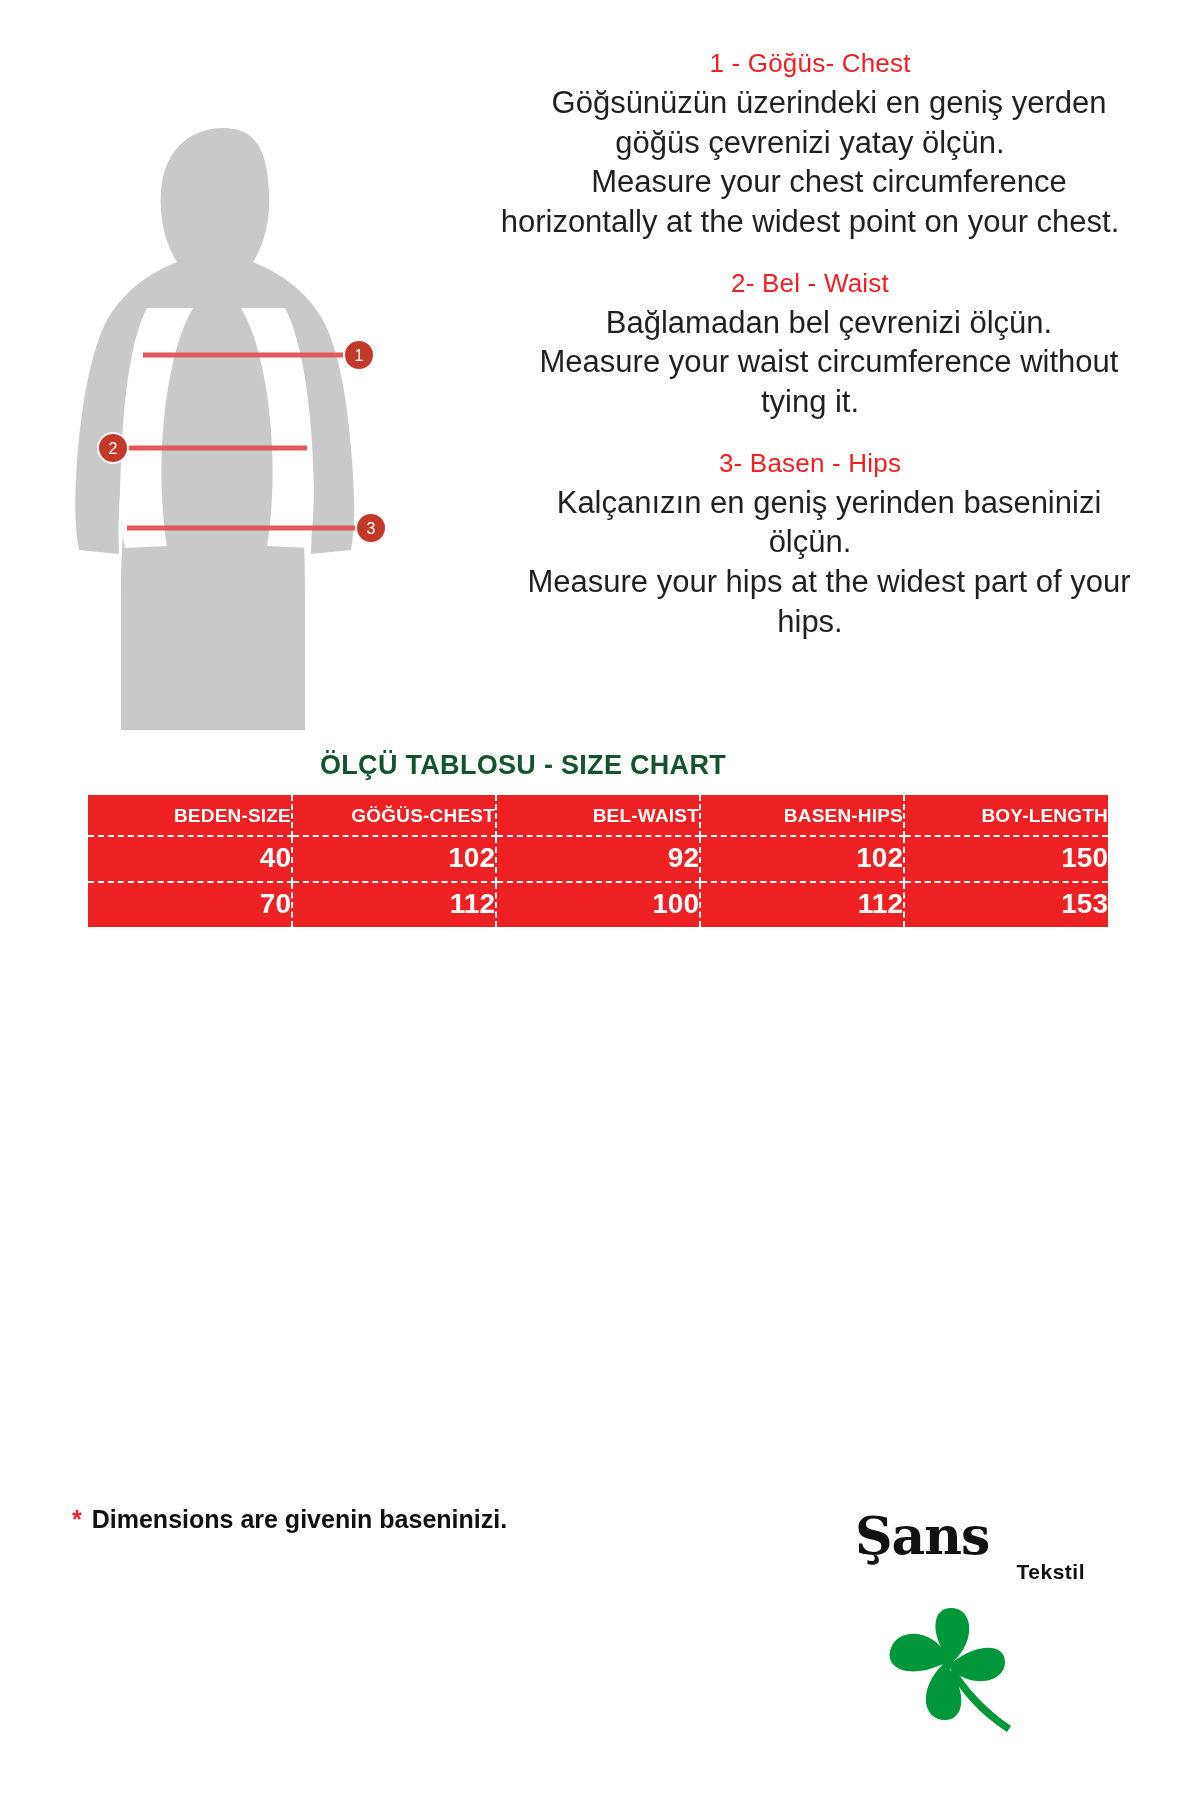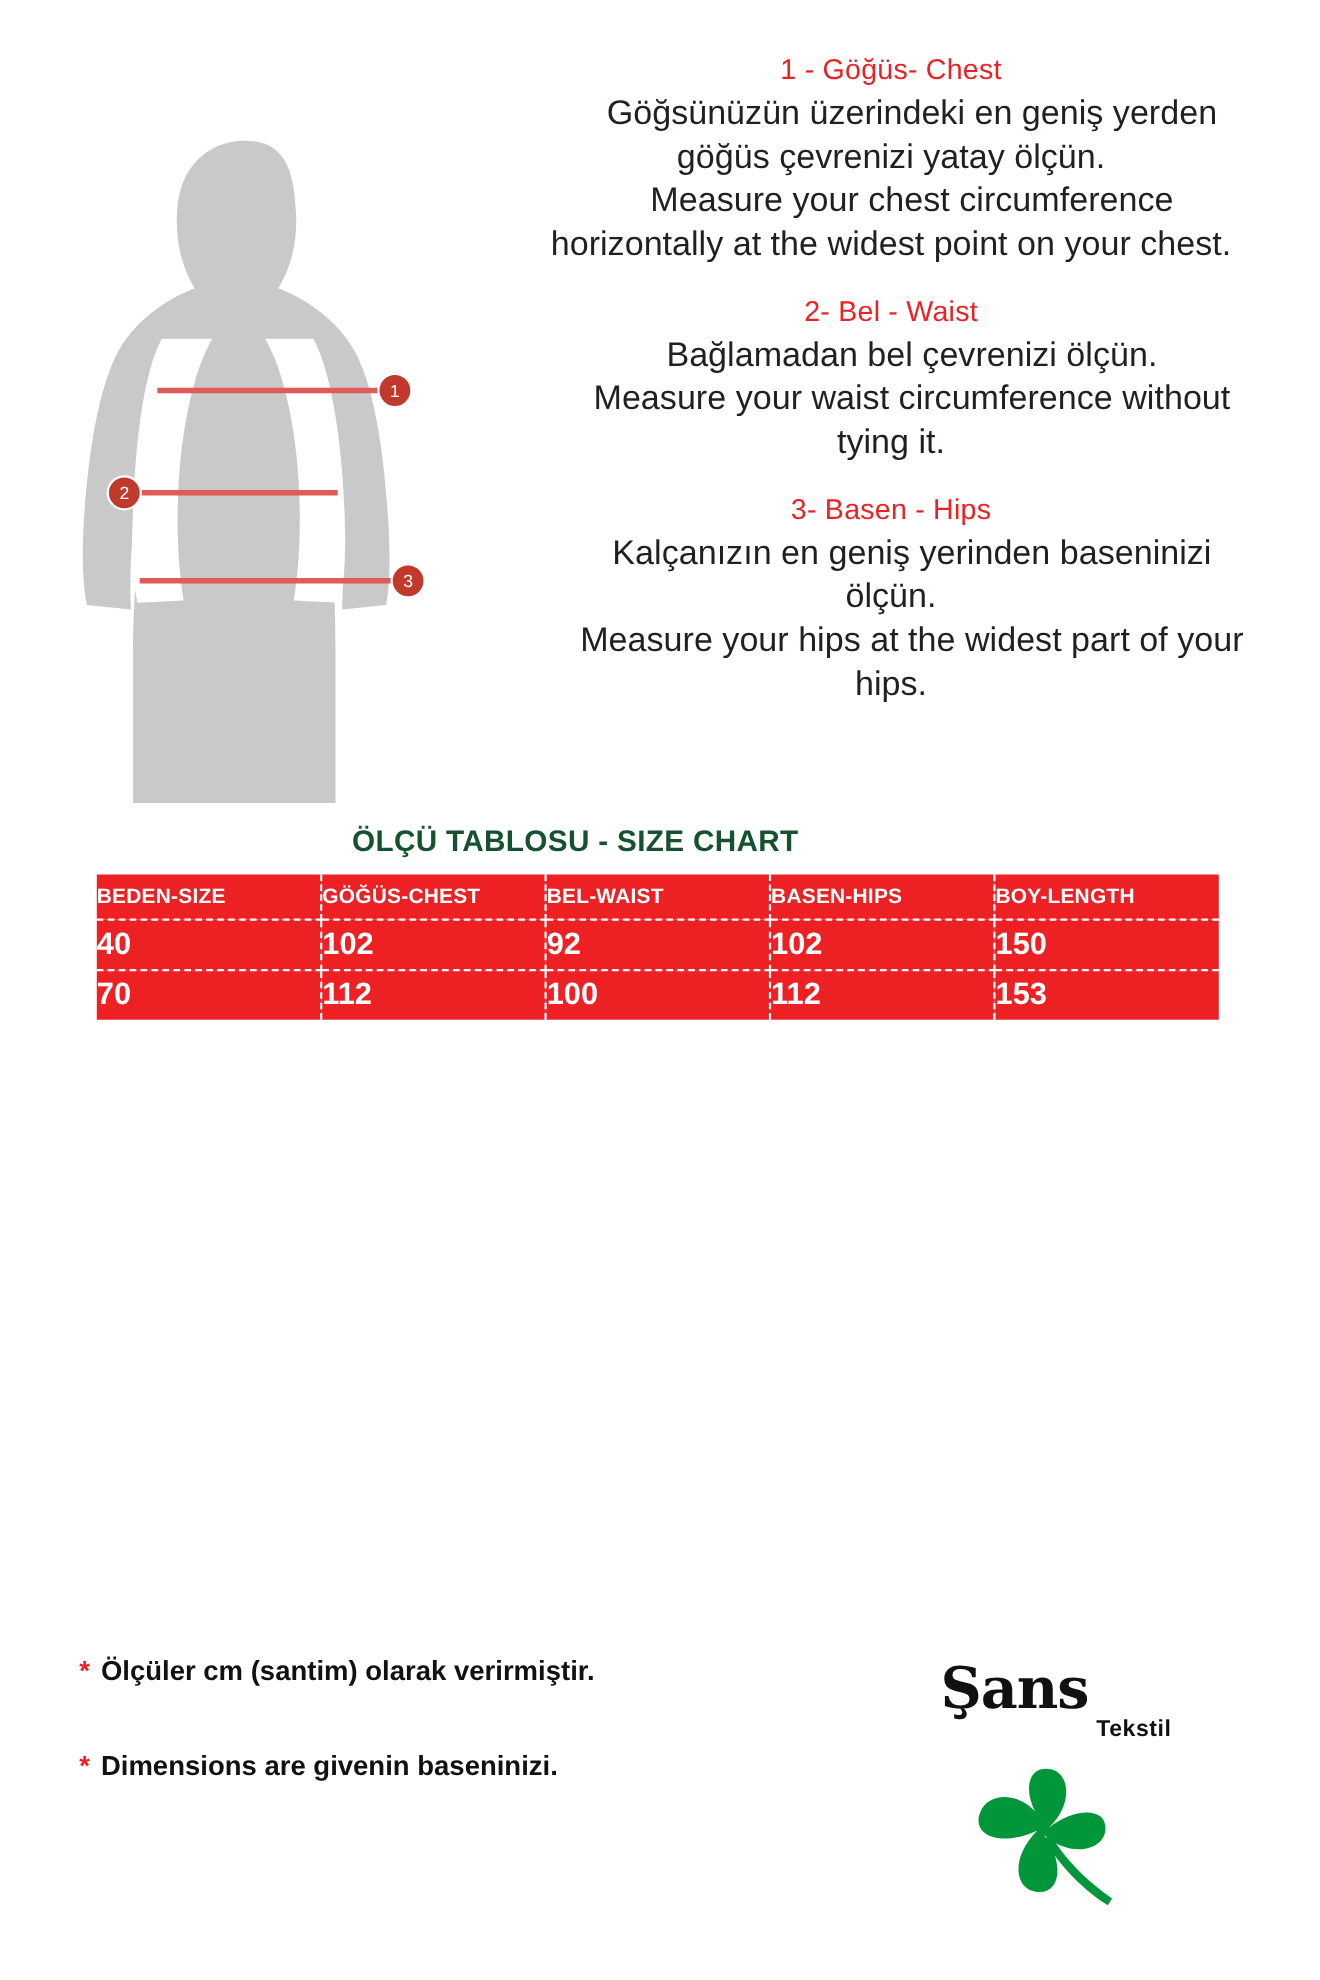--- a/index.html
+++ b/index.html
@@ -75,21 +75,21 @@
     left: 88px;
     top: 795px;
     width: 1020px;
     border-collapse: collapse;
     table-layout: fixed;
   }
   .size-table th,
   .size-table td {
     background: #ed2024;
     color: #ffffff;
-    text-align: left;
+    text-align: right;
     font-weight: bold;
     border: 2px dashed #ffffff;
   }
   .size-table th {
     font-size: 19px;
     padding: 10px 0 8px 0;
     border-top: none;
     letter-spacing: 0.2px;
   }
   .size-table td {
@@ -138,21 +138,21 @@
     margin-top: 20px;
   }
   .brand-sub {
     font-family: "Liberation Sans", sans-serif;
     font-size: 21px;
     font-weight: bold;
     color: #111111;
     letter-spacing: 0.5px;
     text-align: right;
     margin-top: -2px;
-    margin-right: 20px;
+    margin-right: 0;
   }
   .clover {
     margin-top: 10px;
     margin-left: 14px;
   }
 </style>
 </head>
 <body>
 
 <div class="top-area">
@@ -261,23 +261,20 @@
       <td>112</td>
       <td>100</td>
       <td>112</td>
       <td>153</td>
     </tr>
   </tbody>
 </table>
 
 <div class="footer-notes">
   <div class="note">
-    <span class="star">*</span><span>Ölçüler  cm (santim) olarak verirmiştir.</span>
-  </div>
-  <div class="note">
     <span class="star">*</span><span>Dimensions are givenin baseninizi.</span>
   </div>
 </div>
 
 <div class="brand">
   <div class="brand-name">Şans</div>
   <div class="brand-sub">Tekstil</div>
   <div class="clover">
     <svg width="160" height="150" viewBox="0 0 160 150" xmlns="http://www.w3.org/2000/svg">
       <g fill="#009639">

